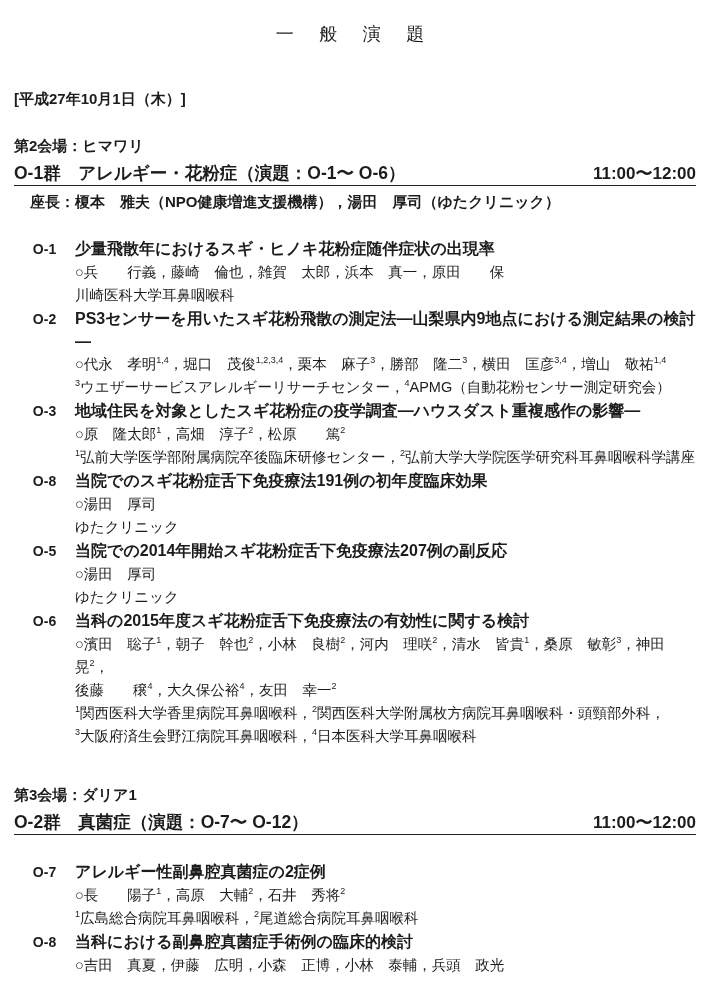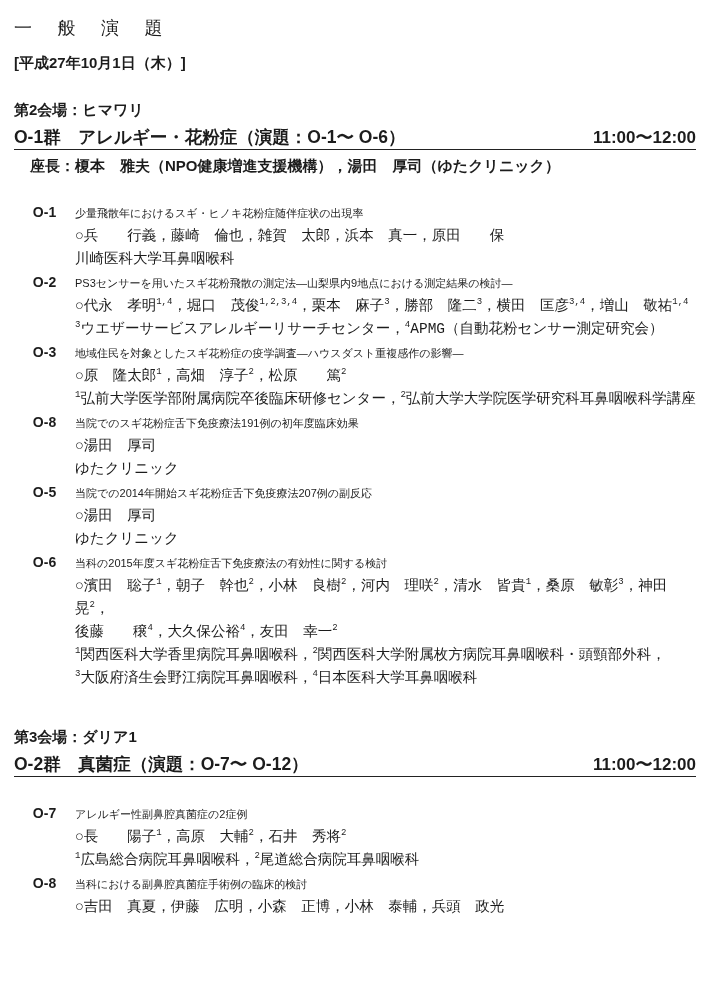--- a/index.html
+++ b/index.html
@@ -10,25 +10,25 @@
     box-sizing: border-box;
     padding: 10px 14px 16px 14px;
     background: #ffffff;
     color: #1c1c1c;
   }
   .doc-title {
     font-family: "DejaVu Serif", "Liberation Serif", serif;
     font-size: 18px;
     font-weight: 500;
     letter-spacing: 0.55em;
-    margin-top: 6px;
+    text-align: center;
     white-space: nowrap;
   }
   .date-line {
-    margin-top: 14px;
+    margin-top: 44px;
     font-family: "Liberation Sans", "DejaVu Sans", sans-serif;
     font-weight: 600;
     font-size: 15px;
   }
   .session { margin-top: 28px; }
   .session + .session { margin-top: 38px; }
   .session-venue {
     font-family: "Liberation Sans", "DejaVu Sans", sans-serif;
     font-weight: 600;
     font-size: 15px;
@@ -65,25 +65,25 @@
   }
   .p-id {
     flex: 0 0 61px;
     font-family: "Liberation Sans", "DejaVu Sans", sans-serif;
     font-weight: 700;
     font-size: 14px;
     text-align: center;
   }
   .p-title {
     font-family: "Liberation Sans", "DejaVu Sans", sans-serif;
-    font-weight: 400;
-    font-size: 11px;
+    font-weight: 700;
+    font-size: 16px;
   }
   .p-text {
-    font-family: Liberation Mono, monospace;
+    font-family: Liberation Sans, sans-serif;
     font-weight: 400;
     font-size: 14.5px;
   }
   .p-text sup {
     font-size: 9px;
     line-height: 0;
     vertical-align: super;
   }
 </style>
 </head>

